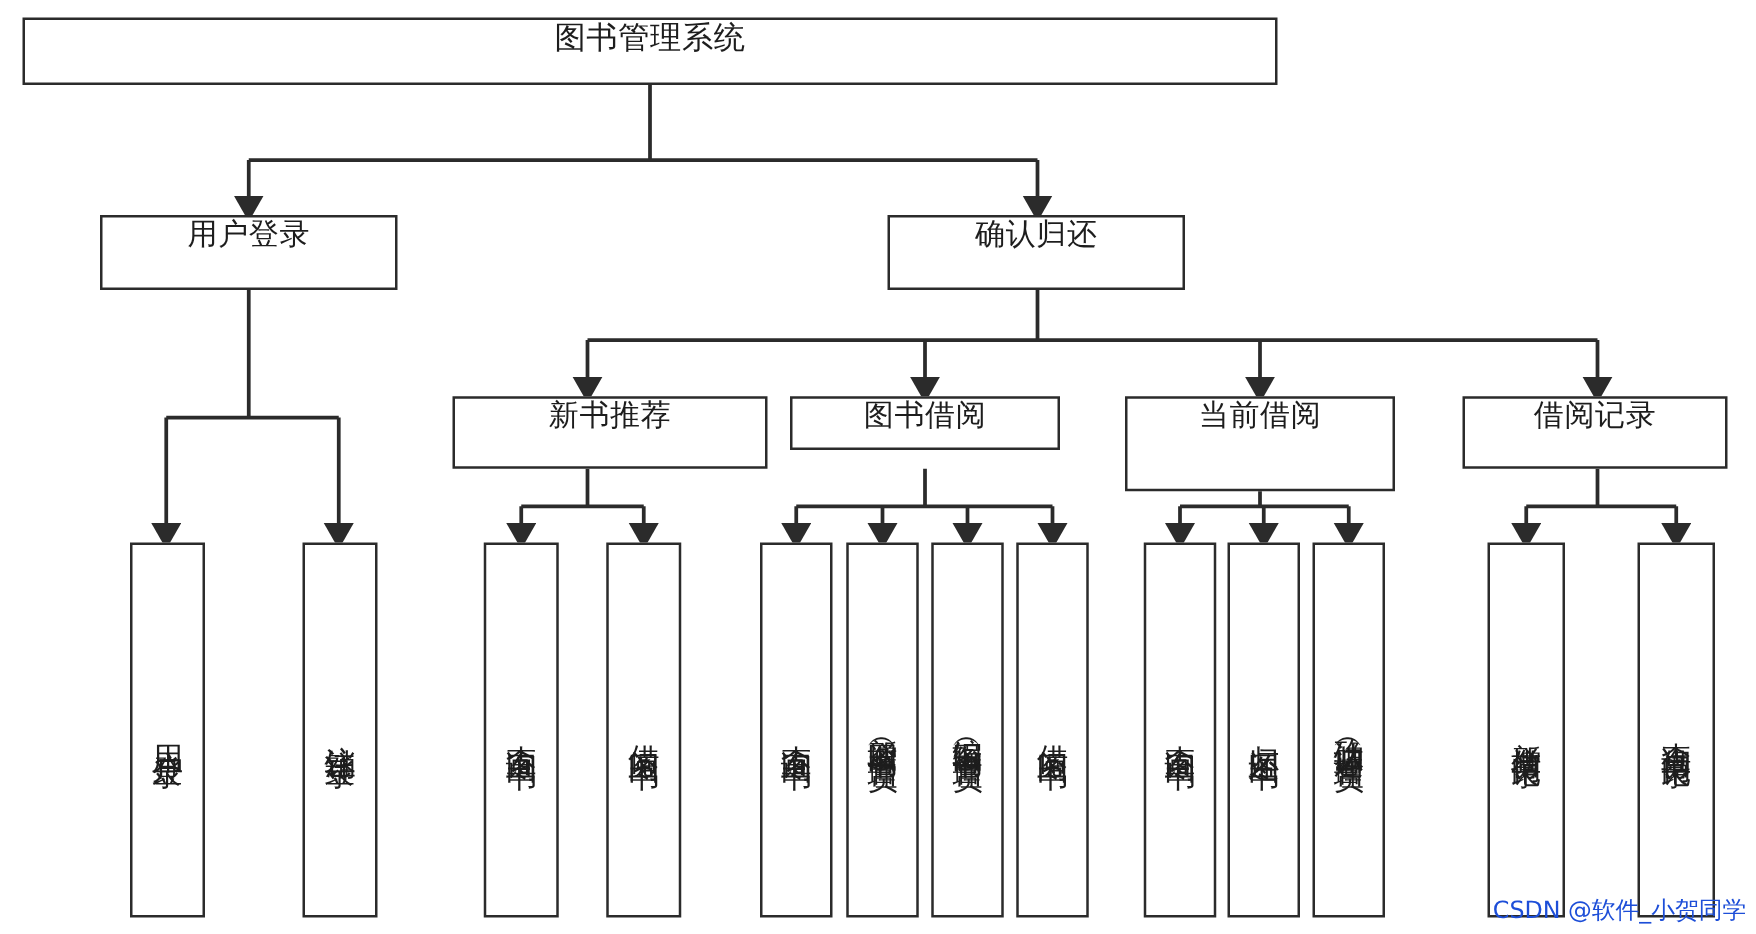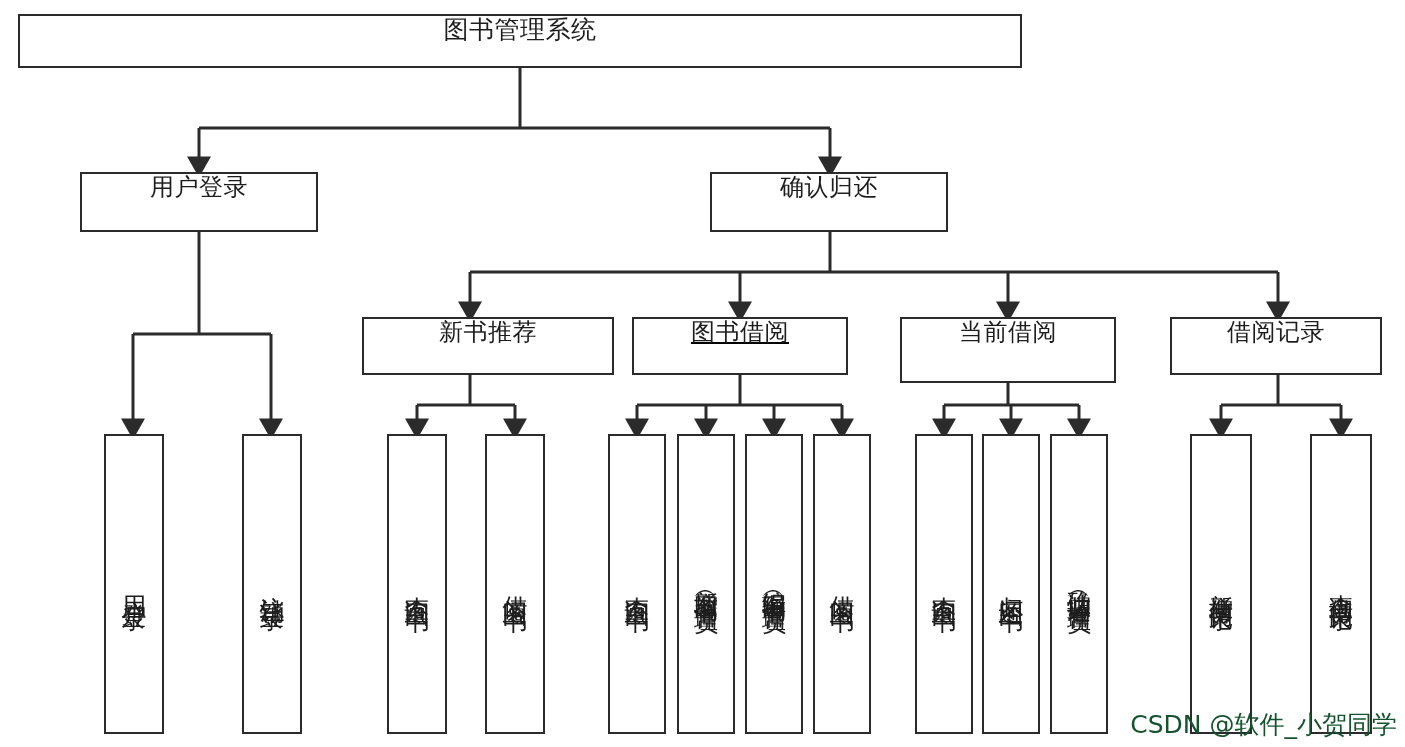--- a/index.html
+++ b/index.html
@@ -58,22 +58,22 @@
     line-height: 1;
   }
   .node.leaf.tall .node-label {
     letter-spacing: 3px;
     font-size: 24px;
   }
   .watermark {
     position: absolute;
     right: 8px;
     bottom: 6px;
-    font-size: 25px;
-    color: #14532d;
+    font-size: 19px;
+    color: #1d4ed8;
     white-space: nowrap;
     font-family: "DejaVu Sans", "Liberation Sans", sans-serif;
   }
 </style>
 </head>
 <body>
 
 <div id="canvas">
 
   <svg id="wires" viewBox="0 0 1405 747" xmlns="http://www.w3.org/2000/svg">
@@ -133,24 +133,24 @@
   <div class="node horiz" style="left:80px; top:172px; width:238px; height:60px;">
     <span class="node-label">用户登录</span>
   </div>
   <div class="node horiz" style="left:710px; top:172px; width:238px; height:60px;">
     <span class="node-label">确认归还</span>
   </div>
 
   <div class="node horiz" style="left:362px; top:317px; width:252px; height:58px;">
     <span class="node-label">新书推荐</span>
   </div>
-  <div class="node horiz" style="left:632px; top:317px; width:216px; height:58px;text-decoration:underline;">
+  <div class="node horiz" style="left:632px; top:317px; width:216px; height:43px;">
     <span class="node-label">图书借阅</span>
   </div>
-  <div class="node horiz" style="left:900px; top:317px; width:216px; height:66px;">
+  <div class="node horiz" style="left:900px; top:317px; width:216px; height:76px;">
     <span class="node-label">当前借阅</span>
   </div>
   <div class="node horiz" style="left:1170px; top:317px; width:212px; height:58px;">
     <span class="node-label">借阅记录</span>
   </div>
 
   <div class="node leaf" style="left:104px; top:434px; width:60px; height:300px;">
     <span class="node-label">用户登录</span>
   </div>
   <div class="node leaf" style="left:242px; top:434px; width:60px; height:300px;">

